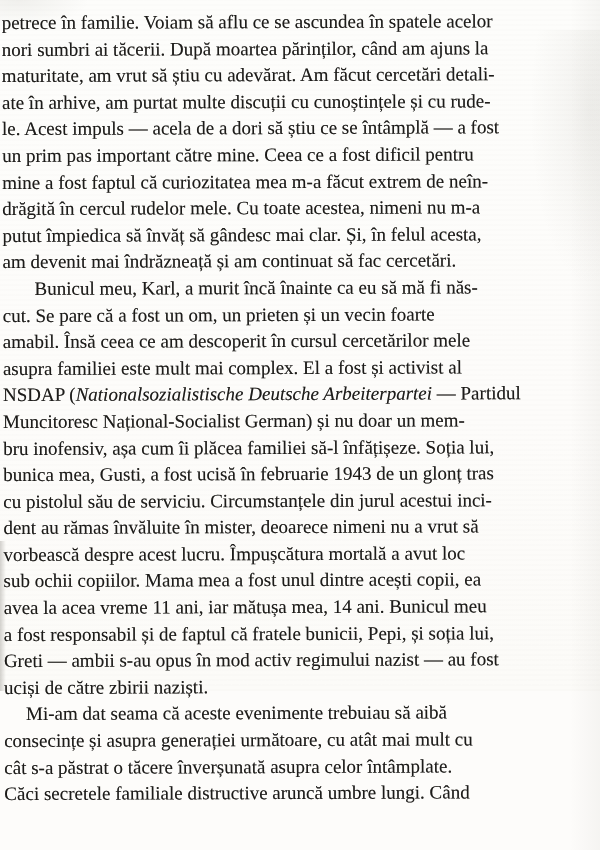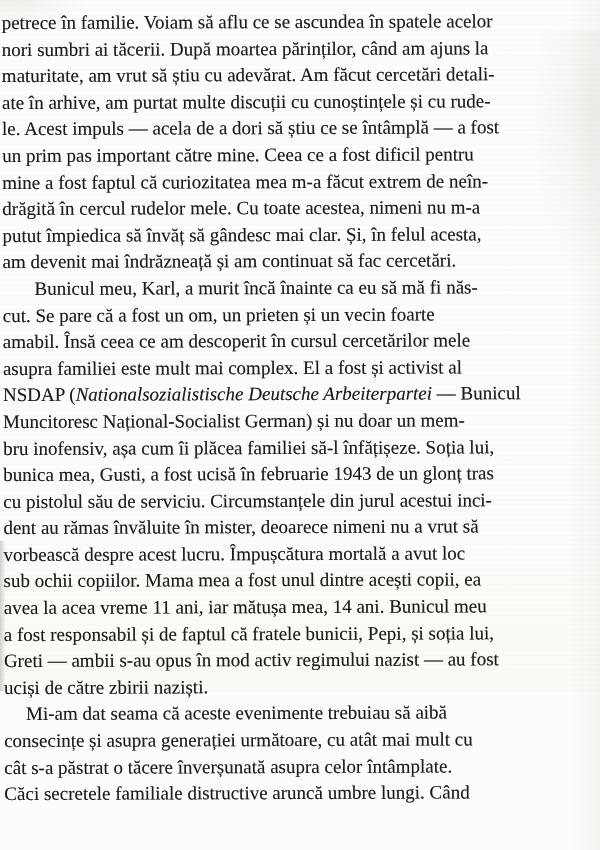--- a/index.html
+++ b/index.html
@@ -85,21 +85,21 @@
       <div class="line just">drăgită în cercul rudelor mele. Cu toate acestea, nimeni nu m-a</div>
       <div class="line just">putut împiedica să învăț să gândesc mai clar. Și, în felul acesta,</div>
       <div class="line end">am devenit mai îndrăzneață și am continuat să fac cercetări.</div>
     </div>
 
     <div class="para">
       <div class="line just"><span class="tab"></span><span>Bunicul meu, Karl, a murit încă înainte ca eu să mă fi năs-</span></div>
       <div class="line just">cut. Se pare că a fost un om, un prieten și un vecin foarte</div>
       <div class="line just">amabil. Însă ceea ce am descoperit în cursul cercetărilor mele</div>
       <div class="line just">asupra familiei este mult mai complex. El a fost și activist al</div>
-      <div class="line just"><span>NSDAP (</span><span class="it">Nationalsozialistische Deutsche Arbeiterpartei</span><span> — Bunicul</span></div>
+      <div class="line just"><span>NSDAP (</span><span class="it">Nationalsozialistische Deutsche Arbeiterpartei</span><span> — Partidul</span></div>
       <div class="line just">Muncitoresc Național-Socialist German) și nu doar un mem-</div>
       <div class="line just">bru inofensiv, așa cum îi plăcea familiei să-l înfățișeze. Soția lui,</div>
       <div class="line just">bunica mea, Gusti, a fost ucisă în februarie 1943 de un glonț tras</div>
       <div class="line just">cu pistolul său de serviciu. Circumstanțele din jurul acestui inci-</div>
       <div class="line just">dent au rămas învăluite în mister, deoarece nimeni nu a vrut să</div>
       <div class="line just">vorbească despre acest lucru. Împușcătura mortală a avut loc</div>
       <div class="line just">sub ochii copiilor. Mama mea a fost unul dintre acești copii, ea</div>
       <div class="line just">avea la acea vreme 11 ani, iar mătușa mea, 14 ani. Bunicul meu</div>
       <div class="line just">a fost responsabil și de faptul că fratele bunicii, Pepi, și soția lui,</div>
       <div class="line just">Greti — ambii s-au opus în mod activ regimului nazist — au fost</div>

